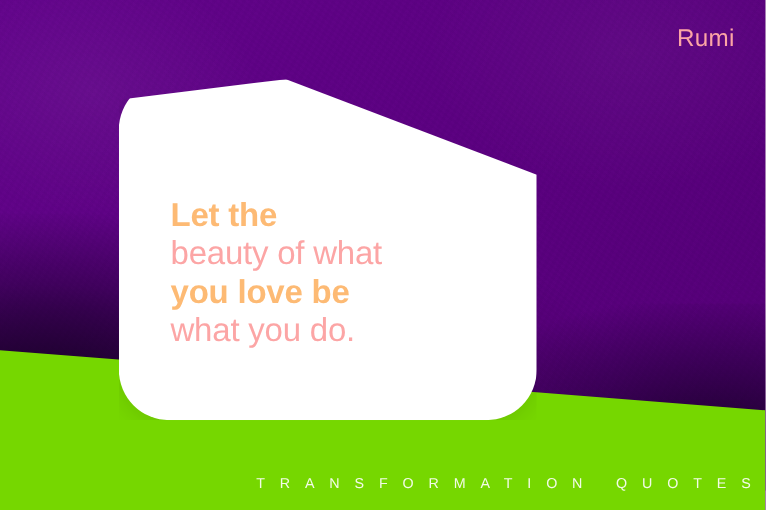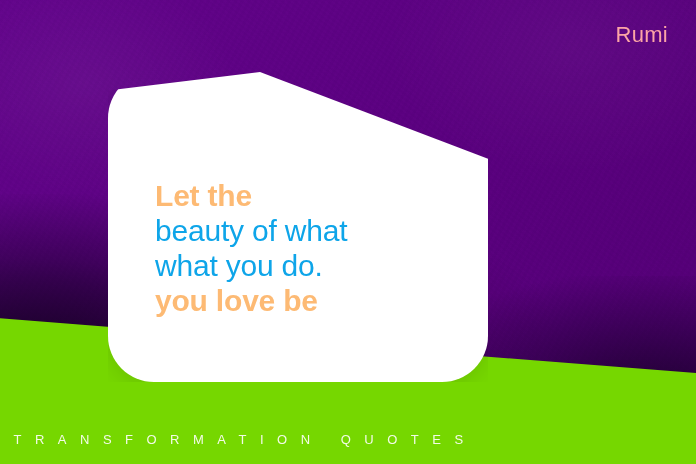--- a/index.html
+++ b/index.html
@@ -78,39 +78,39 @@
     left:155px;
     top:178px;
     width:320px;
     color:#5c1a6e;
     font-size:30px;
     line-height:35px;
     letter-spacing:-0.2px;
   }
   .q-line { display:block; white-space:nowrap; }
   .q-bold { font-weight:700; color:#fdba74; }
-  .q-reg  { font-weight:400; color:#0ea5e9; }
+  .q-reg  { font-weight:400; color:#fca5a5; }
 
   
   .author {
     position:absolute;
     right:28px;
     top:22px;
     color:#fca5a5;
     font-size:22px;
     font-weight:400;
     letter-spacing:0.3px;
   }
 
   
   .banner {
     position:absolute;
-    left:0; right:0;
+    left:16px; right:0;
     bottom:17px;
-    text-align:left;
+    text-align:right;
     color:#f2fbe6;
     font-size:13px;
     font-weight:400;
     letter-spacing:13.5px;
     text-indent:13.5px;
     white-space:nowrap;
   }
 </style>
 </head>
 <body>
@@ -122,21 +122,21 @@
   <div class="bg-dark-ll"></div>
   <div class="bg-dark-lr"></div>
 
   <div class="band-green"></div>
 
   <div class="quote-card"></div>
 
   <div class="quote-text">
     <span class="q-line q-bold">Let the</span>
     <span class="q-line q-reg">beauty of what</span>
+    <span class="q-line q-bold">you love be</span>
     <span class="q-line q-reg">what you do.</span>
-    <span class="q-line q-bold">you love be</span>
   </div>
 
   <div class="author">Rumi</div>
 
   <div class="banner">TRANSFORMATION QUOTES</div>
 
 </div>
 
 </body></html>

